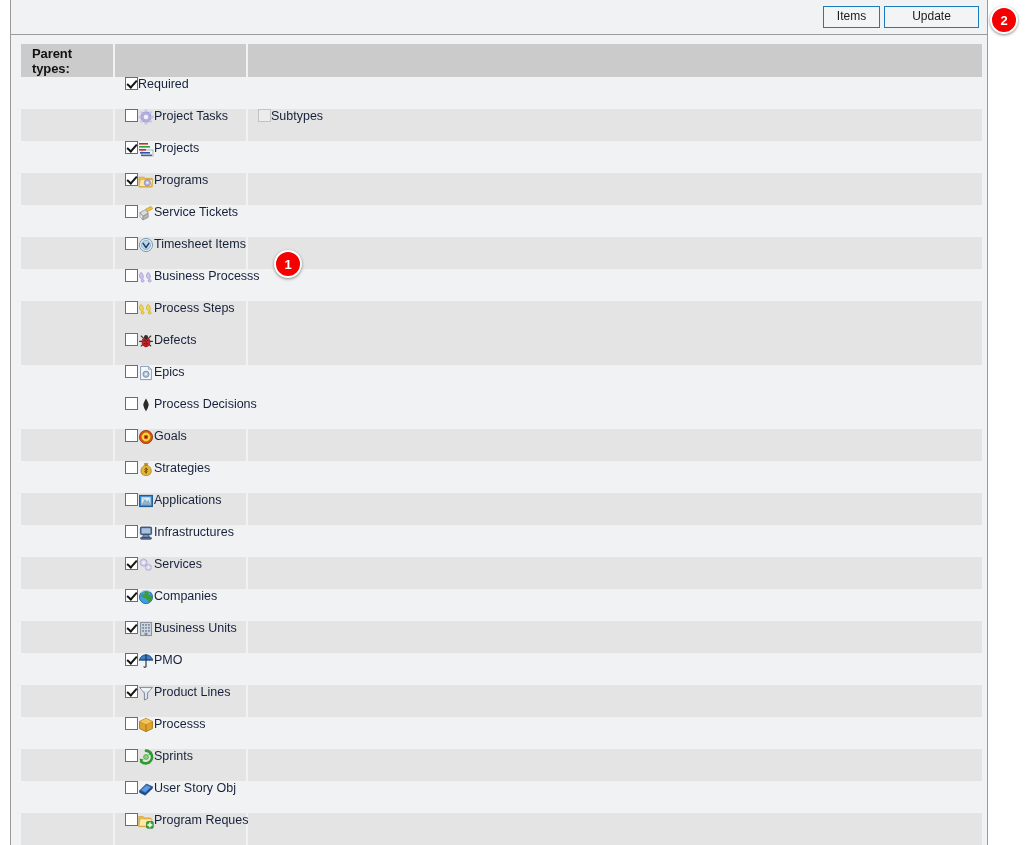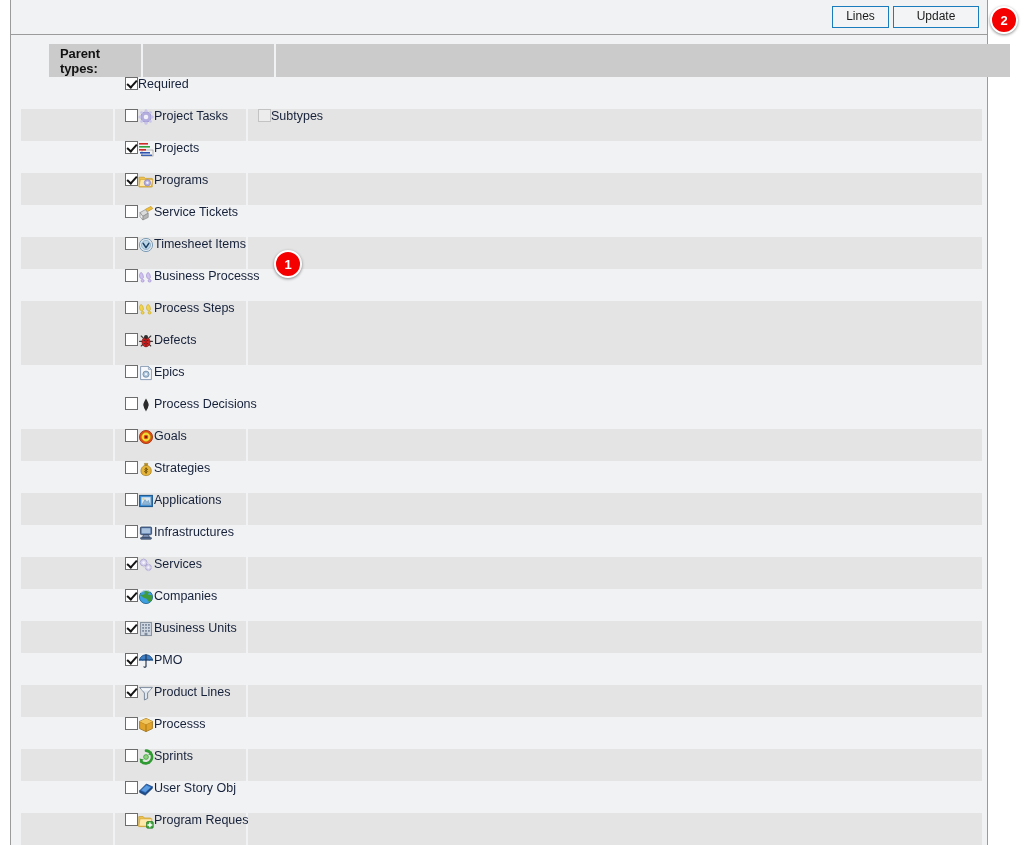--- a/index.html
+++ b/index.html
@@ -46,21 +46,21 @@
     background: #f3f4f5;
     border: 1px solid #1a7bbd;
     border-radius: 0;
     padding: 2px 0 3px 0;
     line-height: 15px;
     text-align: center;
     cursor: pointer;
     box-sizing: border-box;
   }
   .tb-btn.copy { width: 57px; }
-  .tb-btn.update { width: 86px; }
+  .tb-btn.update { width: 95px; }
 
   
   .grid {
     position: absolute;
     left: 10px; top: 44px;
     width: 961px;
   }
   .row {
     position: relative;
     height: 32px;
@@ -73,21 +73,21 @@
     box-sizing: border-box;
     display: flex;
     align-items: center;
   }
   .c1 { left: 0px;   width: 92px; }
   .c2 { left: 94px;  width: 131px; }
   .c3 { left: 227px; width: 734px; }
 
   
   .hdr { height: 33px; }
-  .hdr .cell { height: 33px; background: #cbcbcb; margin-left: 28px; }
+  .hdr .cell { height: 33px; background: #cbcbcb; }
   .hdr-label {
     font-size: 13px;
     font-weight: bold;
     color: #111111;
     padding-left: 11px;
     letter-spacing: -0.1px;
   }
 
   
   .row.alt .cell { background: #e4e4e4; }
@@ -165,21 +165,21 @@
   #badge2 { left: 990px; top: 6px; }
 </style>
 </head>
 <body>
 
 <div id="root">
   <div class="panel">
 
     <div class="toolbar">
       <div class="tb-buttons">
-        <div class="tb-btn copy">Lines</div>
+        <div class="tb-btn copy">Items</div>
         <div class="tb-btn update">Update</div>
       </div>
     </div>
 
     <div class="grid" id="grid">
       <div class="row hdr">
         <div class="cell c1">
           <span class="hdr-label">Parent types:</span>
         </div>
         <div class="cell c2"></div>

